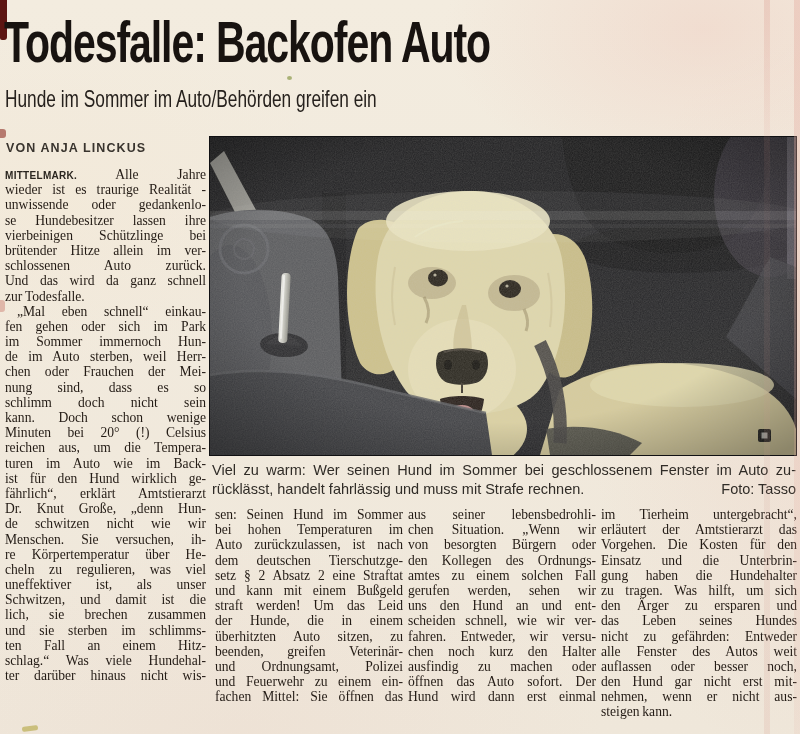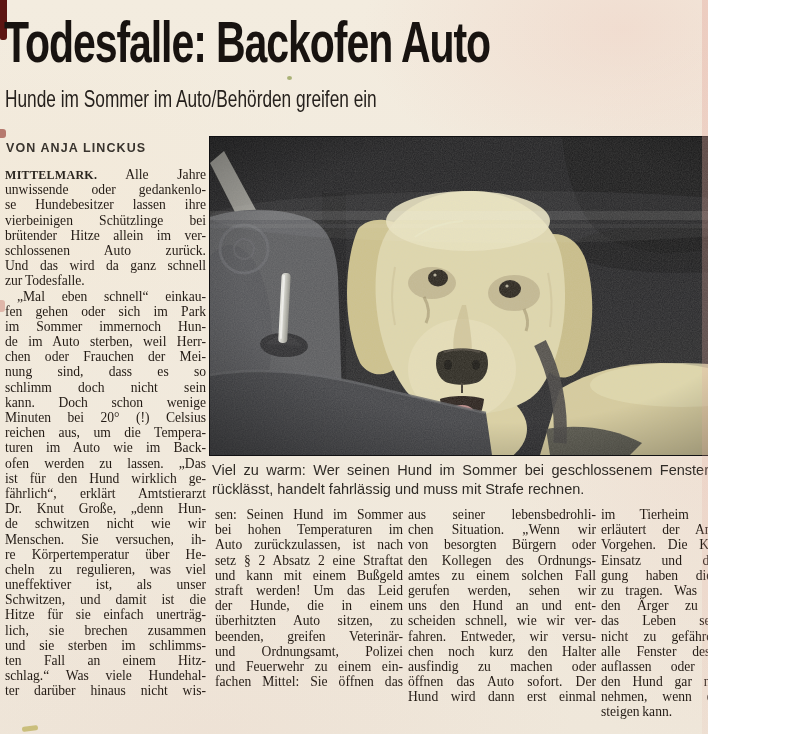--- a/index.html
+++ b/index.html
@@ -1,17 +1,17 @@
 <!DOCTYPE html>
 <html lang="de"><head>
 <meta charset="utf-8">
 <style>
   html,body{margin:0;padding:0;}
   .page{
-    position:relative; width:708px; height:734px; overflow:hidden;
+    position:relative; width:800px; height:734px; overflow:hidden;
     background-color:#f1eade;
     background-image:
       radial-gradient(ellipse 420px 260px at 88% 4%, rgba(236,190,178,.33), rgba(236,190,178,0) 62%),
       radial-gradient(ellipse 300px 520px at 100% 55%, rgba(233,196,186,.25), rgba(233,196,186,0) 70%),
       radial-gradient(ellipse 520px 300px at 30% 100%, rgba(231,199,188,.16), rgba(231,199,188,0) 70%),
       radial-gradient(ellipse 420px 260px at 6% 28%, rgba(243,232,214,.55), rgba(243,232,214,0) 70%),
       linear-gradient(180deg,#f3ecdf,#efe7da);
     font-family:"Liberation Serif", serif; color:#231b15;
   }
   .headline{
@@ -33,22 +33,22 @@
   }
   .col{ position:absolute; font-size:13.6px; line-height:15.2px; }
   .col1{ left:5px;  top:167px; width:201px; }
   .col2{ left:215px; top:507px; width:188px; }
   .col3{ left:408px; top:507px; width:188px; }
   .col4{ left:601px; top:507px; width:196px; }
   .line{ text-align:justify; text-align-last:justify; word-spacing:-0.6px;
          height:15.2px; overflow:hidden; }
   .line.para-end{ text-align-last:left; }
   .line.indent{ text-indent:12px; }
-  .lead-word{ font-family:Liberation Serif, serif; font-weight:bold;
-              font-size:12px; letter-spacing:.3px; color:#2b2620; }
+  .lead-word{ font-family:Liberation Sans, sans-serif; font-weight:bold;
+              font-size:10px; letter-spacing:.3px; color:#2b2620; }
   .photo{
     position:absolute; left:210px; top:137px; width:586px; height:318px; margin:0;
     outline:1px solid #101012; background:#1c1c1f;
   }
   .photo svg{ display:block; width:100%; height:100%; }
   .caption{
     position:absolute; left:212px; top:461px; width:584px;
     font-family:"Liberation Sans", sans-serif; font-size:14.5px;
     line-height:19px; color:#302c27;
   }
@@ -75,49 +75,48 @@
   <div class="artifact mark-pink"></div>
   <div class="artifact mark-green"></div>
   <div class="artifact mark-yellow"></div>
 
   <h1 class="headline">Todesfalle: Backofen Auto</h1>
   <h2 class="subheadline">Hunde im Sommer im Auto/Behörden greifen ein</h2>
   <div class="byline">VON ANJA LINCKUS</div>
 
   <div class="col col1">
       <div class="line"><span class="lead-word">MITTELMARK.</span> Alle Jahre</div>
+      <div class="line">wieder ist es traurige Realität -</div>
       <div class="line">unwissende oder gedankenlo-</div>
       <div class="line">se Hundebesitzer lassen ihre</div>
       <div class="line">vierbeinigen Schützlinge bei</div>
       <div class="line">brütender Hitze allein im ver-</div>
       <div class="line">schlossenen Auto zurück.</div>
       <div class="line">Und das wird da ganz schnell</div>
       <div class="line para-end">zur Todesfalle.</div>
       <div class="line indent">„Mal eben schnell“ einkau-</div>
       <div class="line">fen gehen oder sich im Park</div>
       <div class="line">im Sommer immernoch Hun-</div>
       <div class="line">de im Auto sterben, weil Herr-</div>
       <div class="line">chen oder Frauchen der Mei-</div>
       <div class="line">nung sind, dass es so</div>
       <div class="line">schlimm doch nicht sein</div>
       <div class="line">kann. Doch schon wenige</div>
       <div class="line">Minuten bei 20° (!) Celsius</div>
       <div class="line">reichen aus, um die Tempera-</div>
       <div class="line">turen im Auto wie im Back-</div>
-      <div class="line">ofen werden zu lassen. „Das</div>
       <div class="line">ist für den Hund wirklich ge-</div>
       <div class="line">fährlich“, erklärt Amtstierarzt</div>
       <div class="line">Dr. Knut Große, „denn Hun-</div>
       <div class="line">de schwitzen nicht wie wir</div>
       <div class="line">Menschen. Sie versuchen, ih-</div>
       <div class="line">re Körpertemperatur über He-</div>
       <div class="line">cheln zu regulieren, was viel</div>
       <div class="line">uneffektiver ist, als unser</div>
       <div class="line">Schwitzen, und damit ist die</div>
-      <div class="line">Hitze für sie einfach unerträg-</div>
       <div class="line">lich, sie brechen zusammen</div>
       <div class="line">und sie sterben im schlimms-</div>
       <div class="line">ten Fall an einem Hitz-</div>
       <div class="line">schlag.“ Was viele Hundehal-</div>
       <div class="line">ter darüber hinaus nicht wis-</div>
     </div>
 
   <figure class="photo" aria-label="Golden Retriever hinter geschlossener Autoscheibe im Auto">
     <svg viewBox="0 0 586 318" preserveAspectRatio="none">
       <defs>
@@ -222,20 +221,21 @@
     <div class="cap-line row">
       <span>rücklässt, handelt fahrlässig und muss mit Strafe rechnen.</span>
       <span class="credit">Foto: Tasso</span>
     </div>
   </div>
 
   <div class="col col2">
       <div class="line">sen: Seinen Hund im Sommer</div>
       <div class="line">bei hohen Temperaturen im</div>
       <div class="line">Auto zurückzulassen, ist nach</div>
+      <div class="line">dem deutschen Tierschutzge-</div>
       <div class="line">setz § 2 Absatz 2 eine Straftat</div>
       <div class="line">und kann mit einem Bußgeld</div>
       <div class="line">straft werden! Um das Leid</div>
       <div class="line">der Hunde, die in einem</div>
       <div class="line">überhitzten Auto sitzen, zu</div>
       <div class="line">beenden, greifen Veterinär-</div>
       <div class="line">und Ordnungsamt, Polizei</div>
       <div class="line">und Feuerwehr zu einem ein-</div>
       <div class="line">fachen Mittel: Sie öffnen das</div>
     </div>

